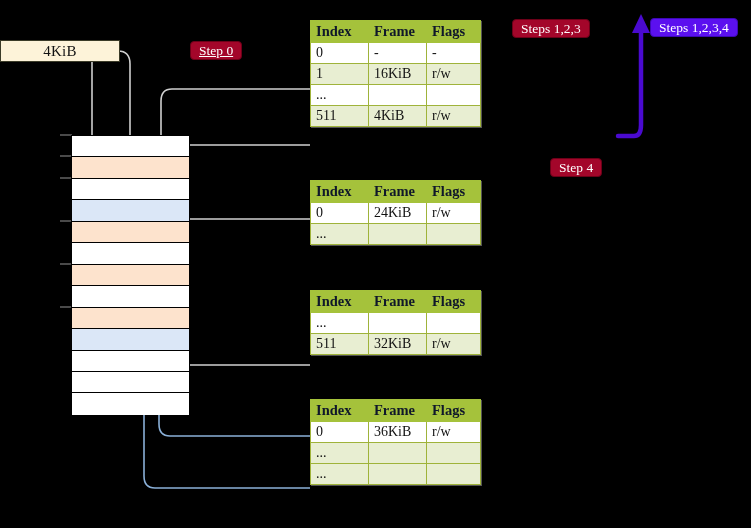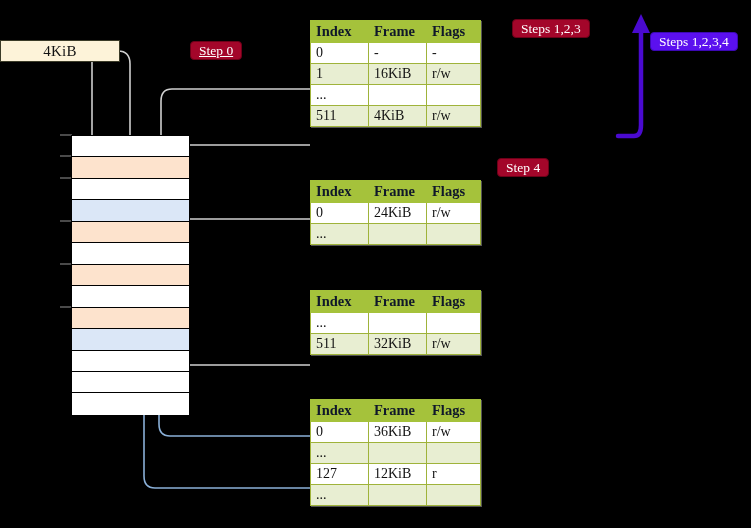--- a/index.html
+++ b/index.html
@@ -15,22 +15,22 @@
     font-size:15px;color:#121212;letter-spacing:.2px;}
 
   .badge{position:absolute;display:flex;align-items:flex-end;justify-content:center;
     height:19px;border-radius:4px;color:#fff;font-size:13.5px;padding:0 8px;
     box-sizing:border-box;white-space:nowrap;}
   .badge-red{background:#a3062a;border:1px solid #6d0018;}
   .badge-blue{background:#5b10ef;border:1px solid #3c08b4;}
 
   #step0{left:190px;top:41px;text-decoration:underline;}
   #steps123{left:512px;top:19px;}
-  #steps1234{left:650px;top:32px;}
-  #step4{left:497px;top:158px;}
+  #steps1234{left:650px;top:18px;}
+  #step4{left:550px;top:158px;}
 
   
   .memcol{position:absolute;left:71px;top:135px;width:119px;height:279px;
     box-sizing:border-box;border:1.5px solid #000;}
   .memrow{box-sizing:border-box;border-bottom:1.5px solid #000;width:100%;}
   .memrow:last-child{border-bottom:none;}
   .m-white{background:#ffffff;}
   .m-peach{background:#fde3cd;}
   .m-blue{background:#dbe7f7;}
 
@@ -232,24 +232,19 @@
       <tr class="plain">
         <td class="c-idx">0</td>
         <td class="c-frm">36KiB</td>
         <td class="c-flg">r/w</td>
       </tr>
       <tr class="alt">
         <td class="c-idx">...</td>
         <td class="c-frm"></td>
         <td class="c-flg"></td>
       </tr>
-      <tr class="plain">
-        <td class="c-idx">127</td>
-        <td class="c-frm">12KiB</td>
-        <td class="c-flg">r</td>
-      </tr>
       <tr class="alt">
         <td class="c-idx">...</td>
         <td class="c-frm"></td>
         <td class="c-flg"></td>
       </tr>
     </tbody>
   </table>
 
 </body></html>

